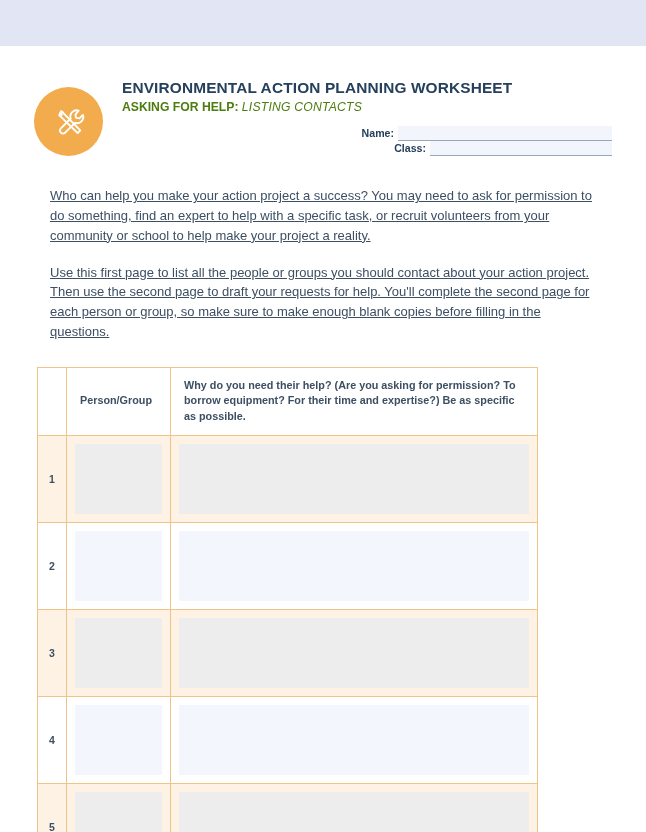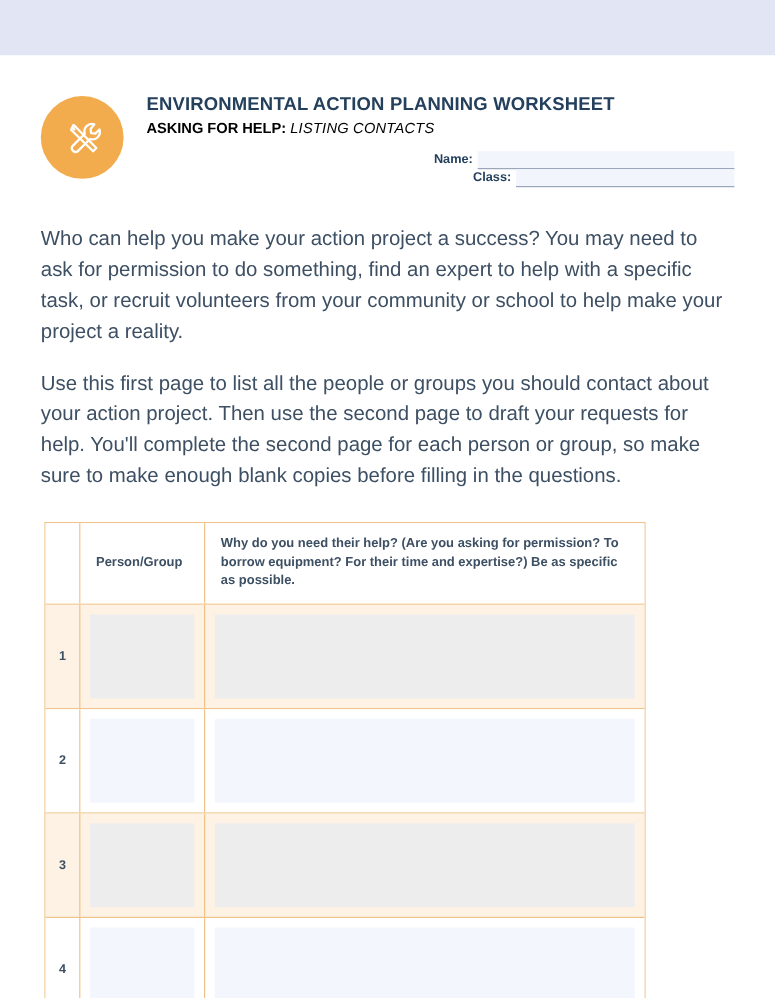--- a/index.html
+++ b/index.html
@@ -25,21 +25,21 @@
 
   
   .page {
     padding: 0 34px;
     box-sizing: border-box;
   }
 
   
   .header {
     display: flex;
-    align-items: center;
+    align-items: flex-end;
     margin-top: 25px;
   }
   .badge {
     width: 69px;
     height: 69px;
     border-radius: 50%;
     background: #f2ac4e;
     flex: 0 0 69px;
     display: flex;
     align-items: center;
@@ -56,21 +56,21 @@
   .title {
     font-size: 15.4px;
     font-weight: bold;
     letter-spacing: 0.15px;
     color: #24405c;
     line-height: 1.15;
     margin: 0;
   }
   .subtitle {
     font-size: 12.2px;
-    color: #000000;
+    color: #4d7c0f;
     margin: 3px 0 12px 0;
     line-height: 1.2;
   }
   .subtitle .label { font-weight: bold; }
   .subtitle .value { font-style: italic; font-weight: normal; letter-spacing: 0.2px;}
 
   .fields {
     display: flex;
     align-items: flex-end;
     margin-top: 6px;
@@ -92,24 +92,25 @@
     border-bottom: 1px solid #9aa7bb;
     height: 14px;
     margin-left: 4px;
   }
   .field-name .field-line { width: 214px; }
   .field-class { margin-left: 36px; }
   .field-class .field-line { width: 182px; }
 
   
   .para {
-    font-size: 17px;
+    font-size: 13px;
     line-height: 1.52;
     color: #3d4f63;
-    margin: 0;
+    margin: 16px;
+    text-decoration: underline;
   }
   .para-1 { margin-top: 30px; }
   .para-2 { margin-top: 17px; }
 
   
   .contacts-table {
     margin-top: 25px;
     margin-left: 3px;
     width: 501px;
     border: 1px solid #f0c389;

